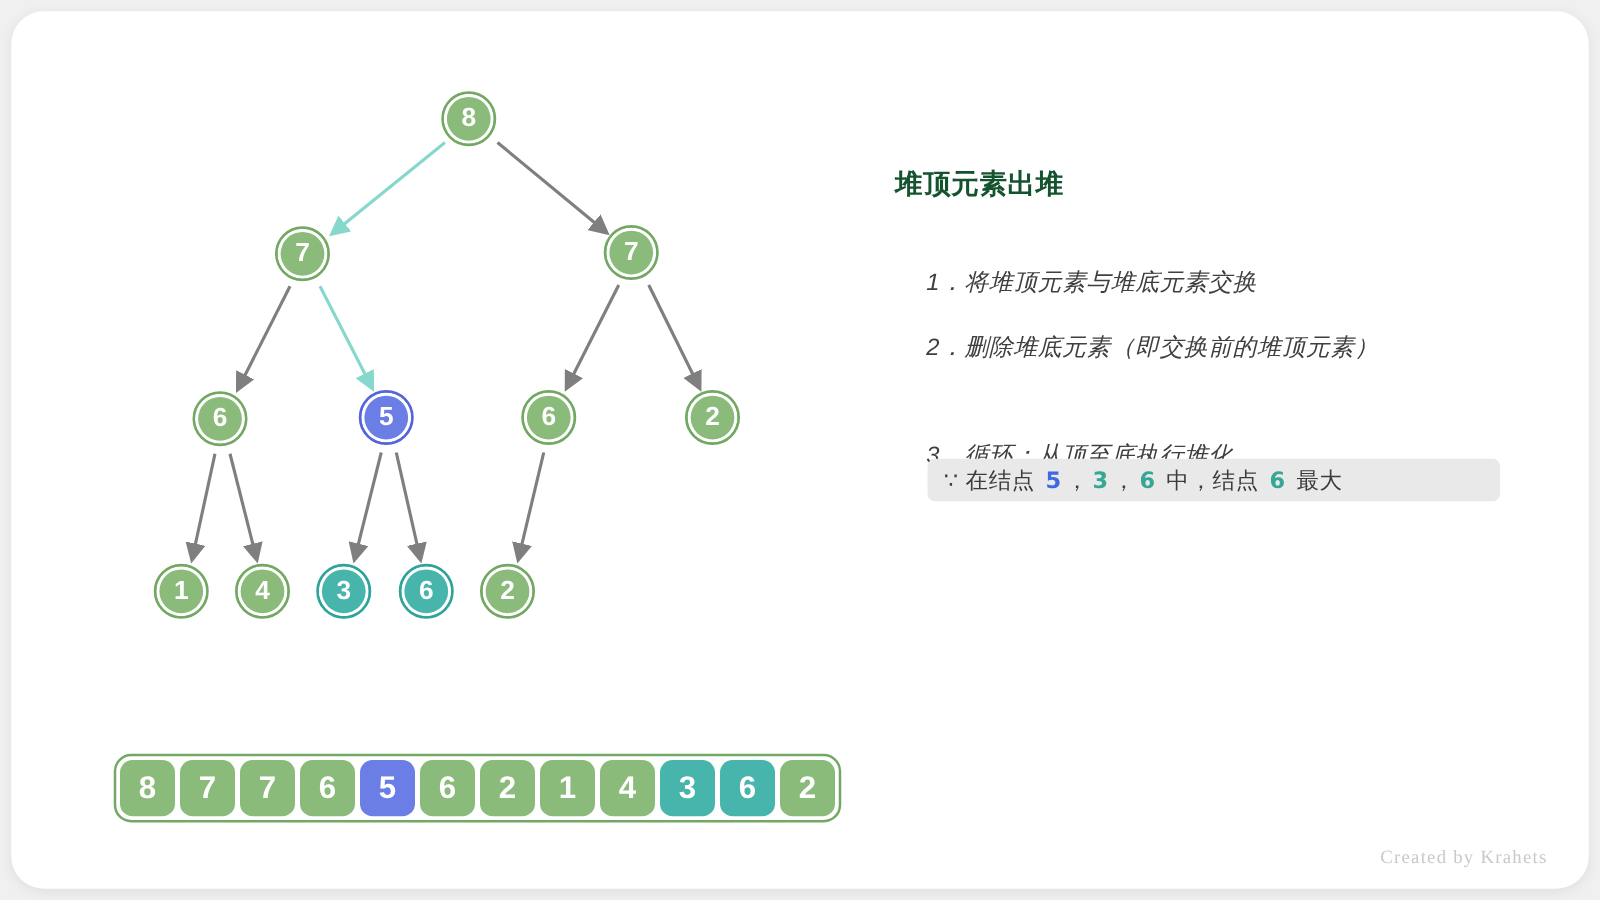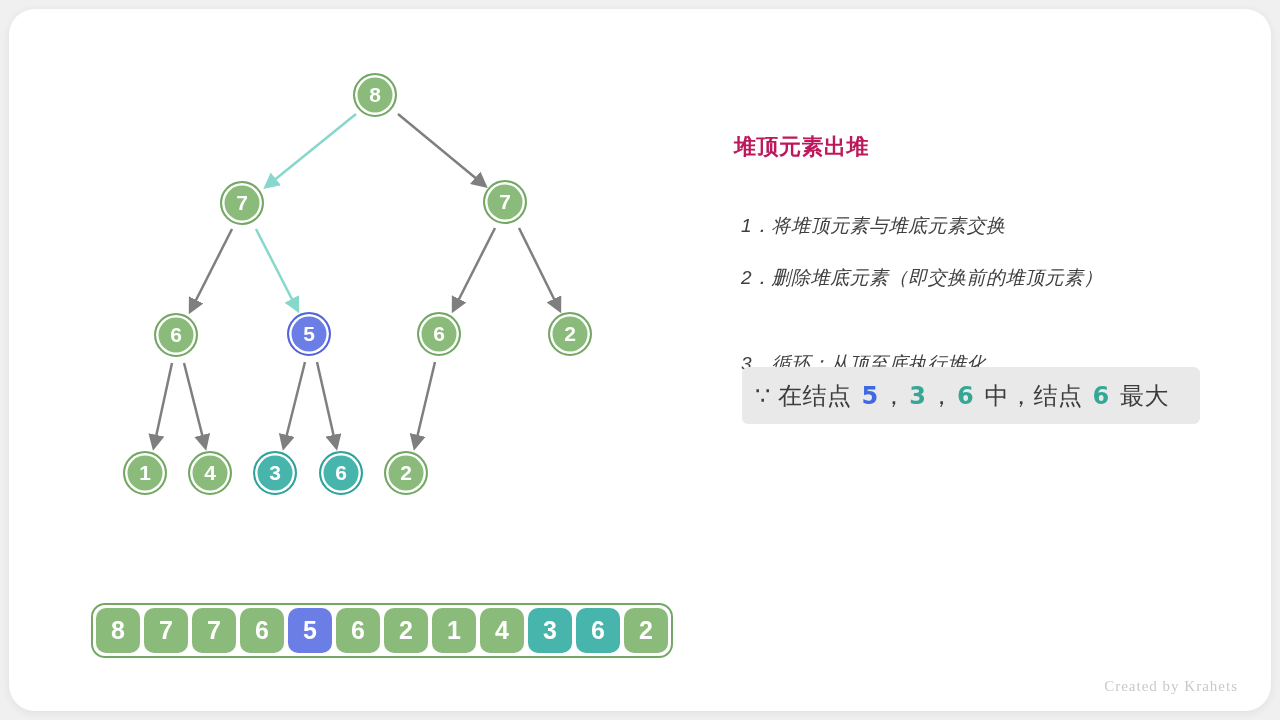--- a/index.html
+++ b/index.html
@@ -32,46 +32,46 @@
     font-size: 21px;
     font-weight: 700;
     box-shadow: inset 0 0 0 2.5px #ffffff;
   }
   .tree-node[data-color="green"] { background: #8abb7a; border: 2px solid #72a863; }
   .tree-node[data-color="blue"]  { background: #6b7ee5; border: 2px solid #5265db; }
   .tree-node[data-color="teal"]  { background: #48b5ac; border: 2px solid #2fa39a; }
   
   .panel-title {
     position: absolute;
-    left: 734px; top: 132px;
+    left: 716px; top: 132px;
     font-size: 22px;
     font-weight: 700;
-    color: #be185d;
+    color: #14532d;
     letter-spacing: 0.5px;
   }
   .step {
     position: absolute;
     left: 741px;
     font-size: 19px;
     color: #3f3f3f;
     letter-spacing: 0.5px;
     font-style: italic;
   }
   .step-1 { top: 213px; }
   .step-2 { top: 265px; }
   .step-3 { top: 319px; margin-top: 32px; }
   .note-box {
     position: absolute;
     left: 742px; top: 367px;
-    width: 458px; height: 57px;
+    width: 458px; height: 34px;
     background: #e9e9e9;
     border-radius: 6px;
     display: flex; align-items: center;
     padding-left: 13px;
-    font-size: 24px;
+    font-size: 18px;
     color: #3c3c3c;
     letter-spacing: 0.5px;
   }
   .note-box span[data-color="blue"] { color: #3f68e4; font-weight: 700; margin: 0 3px; font-family: "DejaVu Sans", sans-serif; }
   .note-box span[data-color="teal"] { color: #35a794; font-weight: 700; margin: 0 3px; font-family: "DejaVu Sans", sans-serif; }
   .note-box span[data-color="default"] { white-space: pre; }
   
   .heap-array {
     position: absolute;
     left: 91px; top: 603px;

